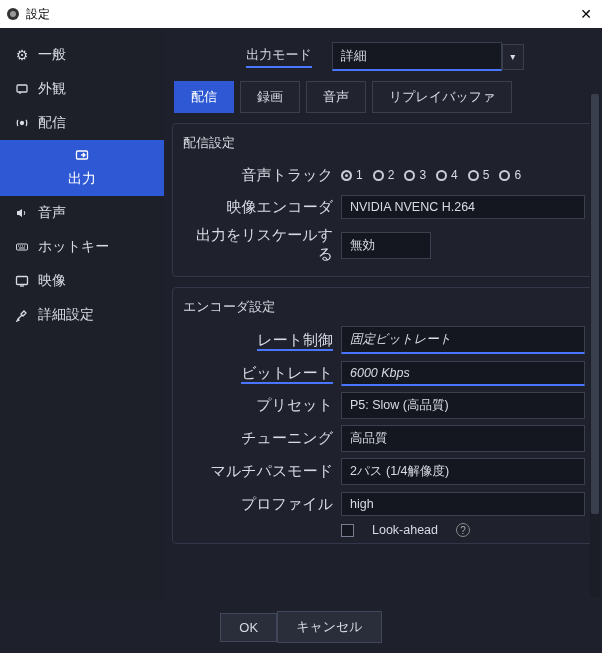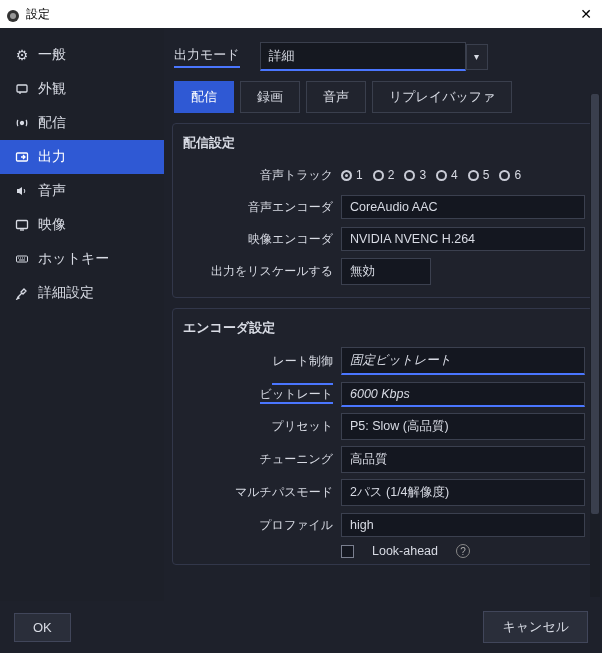--- a/index.html
+++ b/index.html
@@ -14,21 +14,21 @@
   }
   .titlebar {
     height: 28px;
     background: #fff;
     color: #000;
     display: flex;
     align-items: center;
     padding: 0 6px;
     justify-content: space-between;
   }
-  .titlebar .tleft { display:flex; align-items:flex-end; gap:6px; font-size:12px; }
+  .titlebar .tleft { display:flex; align-items:center; gap:6px; font-size:12px; }
   .titlebar .close { font-size:14px; padding:0 4px; }
   .app-body {
     display: flex;
     height: 573px;
     background: #1e212b;
   }
   .sidebar {
     width: 164px;
     background: #1d2029;
     padding: 10px 0;
@@ -37,62 +37,63 @@
     display: flex;
     align-items: center;
     gap: 8px;
     padding: 8px 14px;
     font-size: 14px;
     color: #d8dbe4;
   }
   .nav-item.active {
     background: #2f59d4;
     color: #fff;
+    flex-direction: column;
   }
   .nav-item .icon { width:16px; display:inline-flex; justify-content:center; }
   .main {
     flex: 1;
     position: relative;
     background: #1e212b;
     overflow: hidden;
   }
   .outmode-row {
-    display:flex; align-items:center; 
+    display:flex; align-items:center; justify-content:center;
     gap:20px;
     padding: 14px 6px 10px 10px;
   }
   .outmode-label { font-size:13px; color:#d4d7e0; border-bottom:2px solid #4a76ff; padding-bottom:2px;}
   .select {
     background:#151820; border:1px solid #3a3f4d; color:#d8dbe4;
     padding:4px 8px; min-width:70px; font-size:13px;
     display:inline-flex; align-items:center; justify-content:space-between;
   }
-  .outmode-sel-wrap { display:flex; align-items:center; width:228px; }
+  .outmode-sel-wrap { display:flex; align-items:center; width:192px; }
   .outmode-sel { flex:1; border-bottom:2px solid #4a76ff; }
   .drop-btn {
     width:22px; height:26px; background:#22252f; border:1px solid #3a3f4d;
     display:flex; align-items:center; justify-content:center; font-size:10px;
   }
   .tabs { display:flex; gap:6px; padding:0 10px 10px 10px; }
   .tab {
     padding:6px 16px; border:1px solid #3a3f4d; background:#21242e;
     font-size:13px; color:#d8dbe4;
   }
   .tab.active { background:#2f59d4; border-color:#2f59d4; color:#fff; }
   .panel {
     margin:0 8px 10px 8px;
     border:1px solid #32374a;
     background:#1f222c;
     border-radius:4px;
     padding:10px 8px 6px 10px;
   }
-  .panel-title { font-size:13px; color:#d8dbe4; margin-bottom:10px;font-weight:bold; }
+  .panel-title { font-size:13px; color:#d8dbe4; margin-bottom:10px; }
   .row { display:flex; align-items:center; margin:6px 0; gap:8px; min-height:26px;}
   .row .label {
-    flex:0 0 150px; text-align:right; font-size:12px; color:#d8dbe4;
+    flex:0 0 150px; text-align:right; font-size:15px; color:#d8dbe4;
   }
   .row .field {
     flex:1; background:#141720; border:1px solid #3b404f; color:#d8dbe4;
     padding:4px 8px; font-size:12.5px; min-height:24px;
     display:flex; align-items:center;
   }
   .row .field.ul { border-bottom:2px solid #4a76ff;font-style:italic; }
   .radios { display:flex; gap:10px; align-items:center; }
   .radio {
     width:11px; height:11px; border-radius:50%;
@@ -108,21 +109,21 @@
   .vscrollbar {
     position:absolute; right:2px; top:66px; bottom:4px; width:10px;
     background:#1b1e26;
   }
   .vscrollbar .thumb {
     position:absolute; left:1px; right:1px; top:0; height:420px;
     background:#3a3f4d; border-radius:2px;
   }
   .footer {
     height:52px; background:#1e212b;
-    display:flex; align-items:center; justify-content:space-between;
+    display:flex; align-items:center; justify-content:center;
     gap:0; padding:0 14px;
   }
   .btn {
     background:#2a2e3a; border:1px solid #41465a; color:#d8dbe4;
     padding:6px 18px; font-size:13px;
   }
   svg { display:block; }
 </style>
 </head>
 <body>
@@ -178,35 +179,35 @@
       <span class="icon">
         <svg width="14" height="14" viewBox="0 0 14 14" fill="#d8dbe4">
             <path d="M2 5h2l3-2v8l-3-2H2z"></path>
             <path d="M9 5c1 1 1 3 0 4" fill="none" stroke="#d8dbe4"></path>
           </svg>
       </span>
       <span>音声</span>
     </div>
     <div class="nav-item">
       <span class="icon">
+        <svg width="14" height="14" viewBox="0 0 14 14" fill="none" stroke="#d8dbe4" stroke-width="1">
+            <rect x="1.5" y="4" width="11" height="6" rx="1"></rect>
+            <path d="M3 6h1M5 6h1M7 6h1M9 6h1M4 8h6"></path>
+          </svg>
+      </span>
+      <span>ホットキー</span>
+    </div>
+    <div class="nav-item">
+      <span class="icon">
         <svg width="14" height="14" viewBox="0 0 14 14" fill="none" stroke="#d8dbe4" stroke-width="1.3">
             <rect x="1.5" y="2.5" width="11" height="8" rx="1"></rect>
             <path d="M5 12h4"></path>
           </svg>
       </span>
       <span>映像</span>
-    </div>
-    <div class="nav-item">
-      <span class="icon">
-        <svg width="14" height="14" viewBox="0 0 14 14" fill="none" stroke="#d8dbe4" stroke-width="1">
-            <rect x="1.5" y="4" width="11" height="6" rx="1"></rect>
-            <path d="M3 6h1M5 6h1M7 6h1M9 6h1M4 8h6"></path>
-          </svg>
-      </span>
-      <span>ホットキー</span>
     </div>
     <div class="nav-item">
       <span class="icon">
         <svg width="14" height="14" viewBox="0 0 14 14" fill="none" stroke="#d8dbe4" stroke-width="1.3">
             <path d="M3 11l4-4M9 3l2 2-3 3-2-2zM3 11l-1 2 2-1z"></path>
           </svg>
       </span>
       <span>詳細設定</span>
     </div>
   </div>
@@ -256,44 +257,38 @@
               <span>5</span>
             </span>
           <span class="radio-pair">
               <span class="radio"></span>
               <span>6</span>
             </span>
         </div>
       </div>
 
       <div class="row">
-        <div class="label">音声エンコーダ</div>
-        <div class="field">
-            <span>CoreAudio AAC</span>
-          </div>
-      </div>
-      <div class="row">
         <div class="label">映像エンコーダ</div>
         <div class="field">
             <span>NVIDIA NVENC H.264</span>
           </div>
       </div>
       <div class="row">
         <div class="label">出力をリスケールする</div>
         <div class="field" style="flex:0 0 90px">
             <span>無効</span>
           </div>
       </div>
     </div>
 
     <div class="panel">
       <div class="panel-title">エンコーダ設定</div>
 
       <div class="row">
-        <div class="label"><span class="ul" style="border-bottom:2px solid #4a76ff;padding-bottom:15px">レート制御</span></div>
+        <div class="label"><span class="ul" style="border-bottom:2px solid #4a76ff;padding-bottom:1px">レート制御</span></div>
         <div class="field ul">
             <span>固定ビットレート</span>
           </div>
       </div>
       <div class="row">
         <div class="label"><span style="border-bottom:2px solid #4a76ff;padding-bottom:1px">ビットレート</span></div>
         <div class="field ul">
             <span>6000 Kbps</span>
           </div>
       </div>

